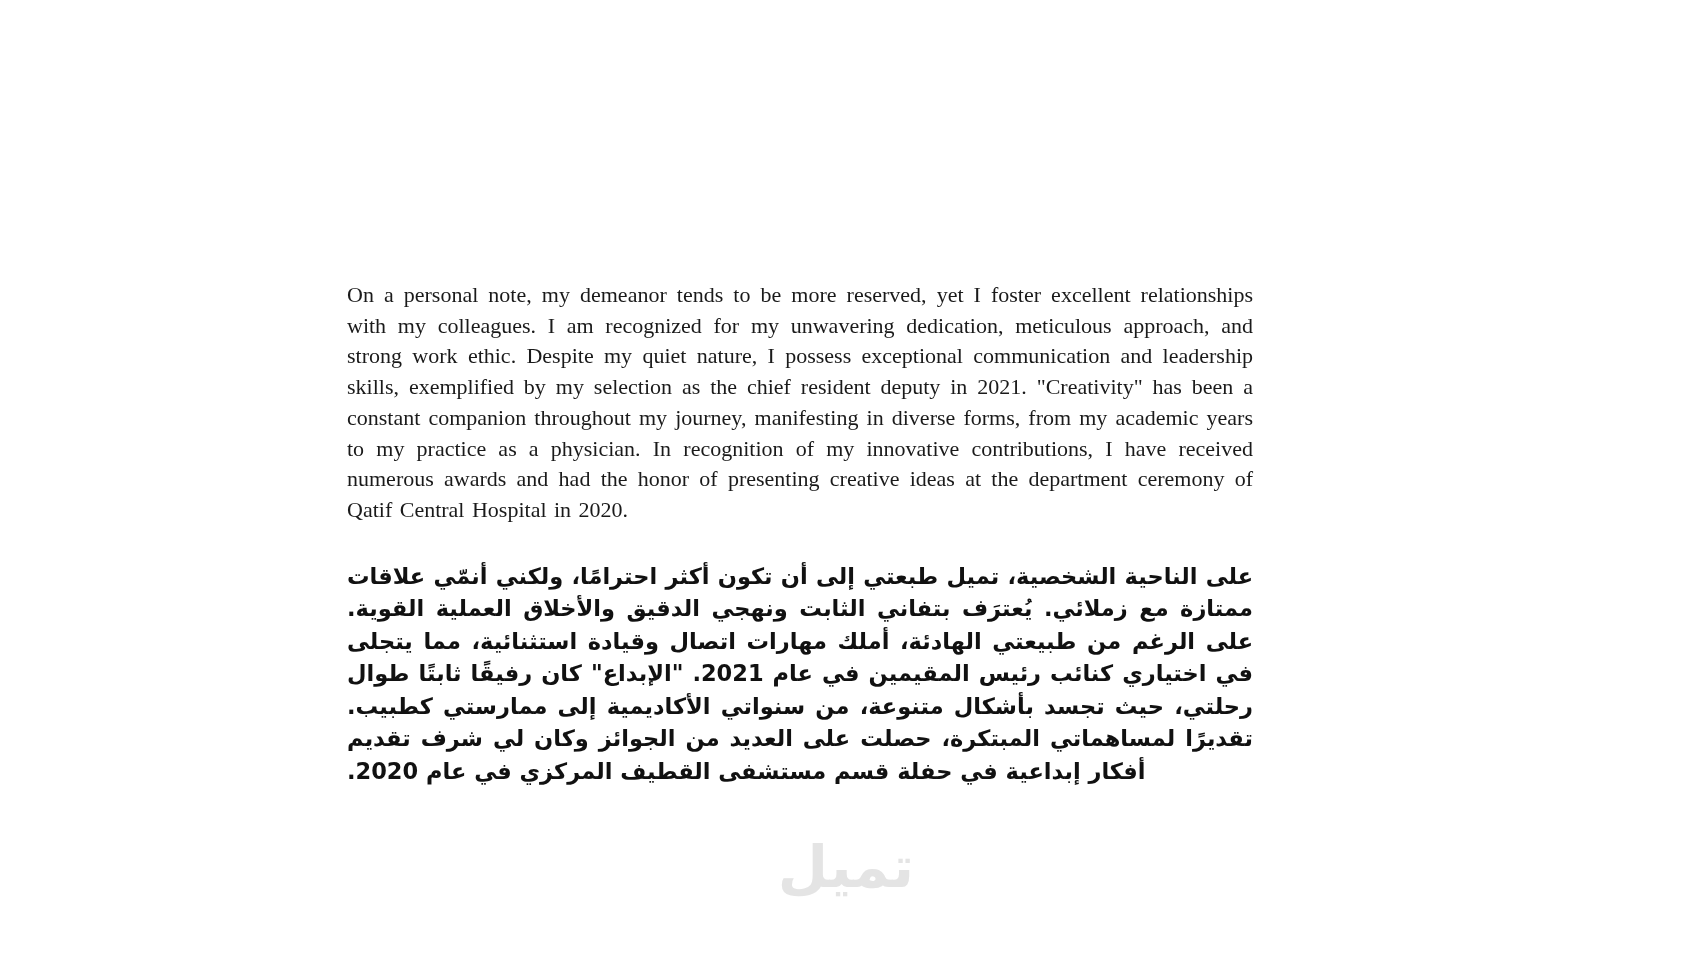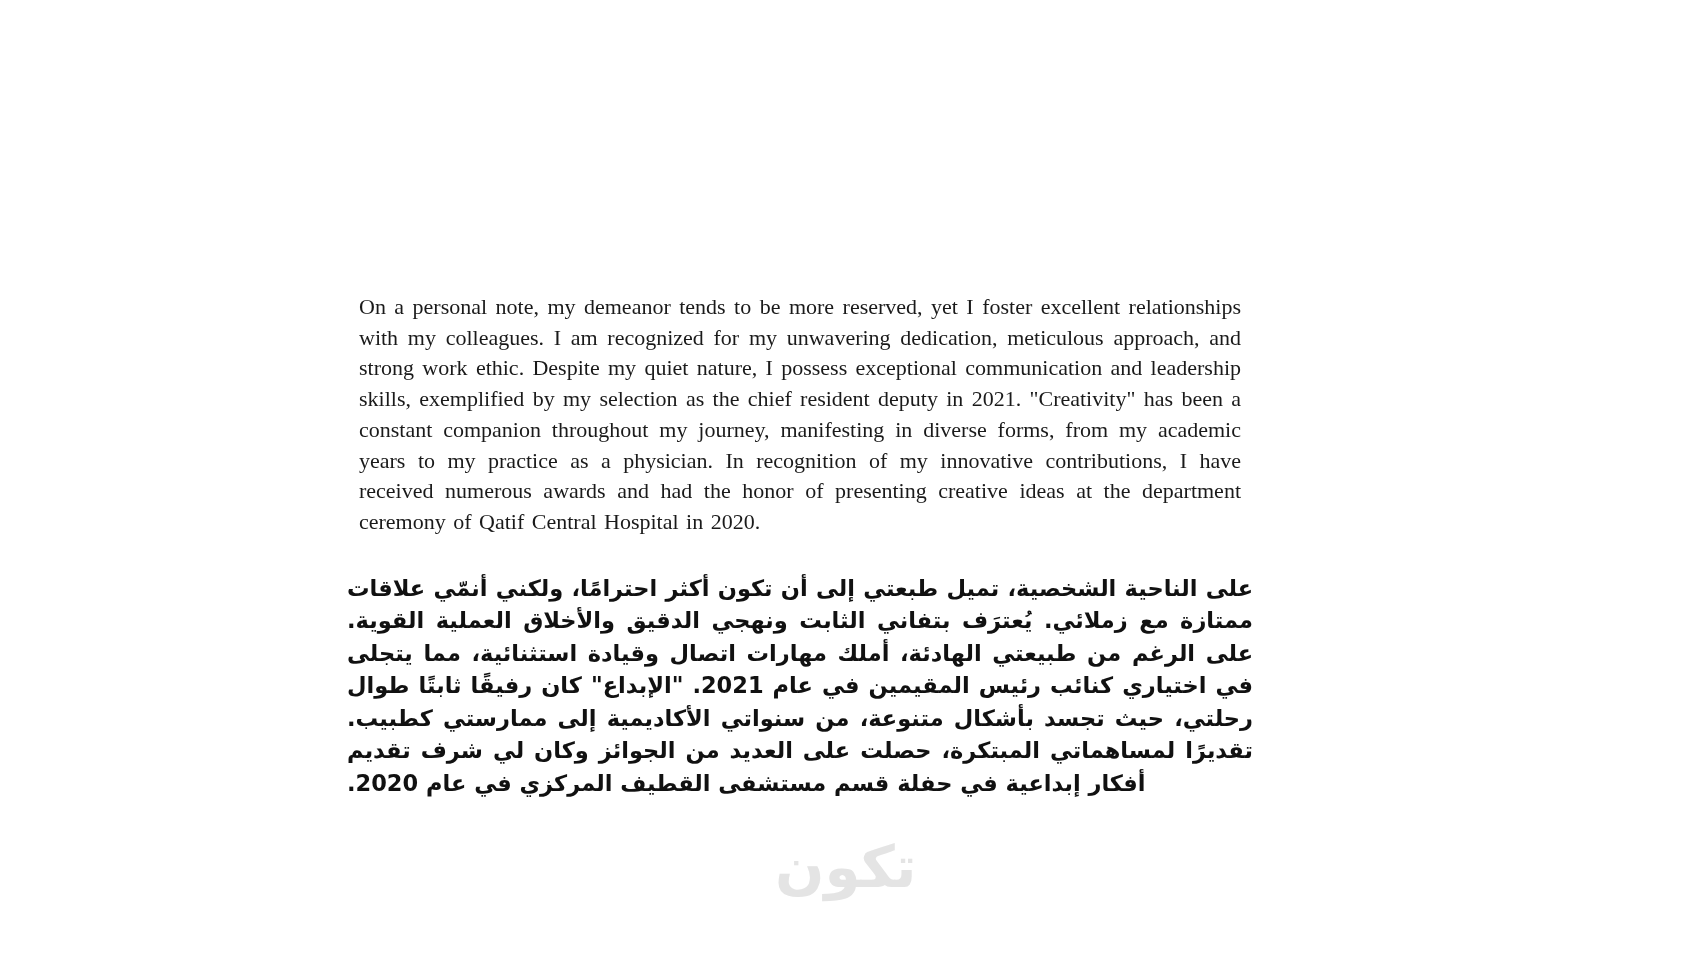--- a/index.html
+++ b/index.html
@@ -20,21 +20,21 @@
     top: 280px;
     width: 906px;
   }
   .para-en {
     font-family: "Liberation Serif", "DejaVu Serif", serif;
     font-size: 22px;
     line-height: 30.7px;
     color: #1a1a1a;
     text-align: justify;
     text-align-last: left;
-    margin: 12px;
+    margin: 0;
     word-spacing: 2px;
   }
   .para-ar {
     font-family: "DejaVu Sans", sans-serif;
     font-size: 22.5px;
     font-weight: 700;
     line-height: 32.5px;
     color: #111111;
     direction: rtl;
     unicode-bidi: plaintext;
@@ -62,15 +62,15 @@
 <div class="page">
 
   <div class="text-block">
 
     <p class="para-en">On a personal note, my demeanor tends to be more reserved, yet I foster excellent relationships with my colleagues. I am recognized for my unwavering dedication, meticulous approach, and strong work ethic. Despite my quiet nature, I possess exceptional communication and leadership skills, exemplified by my selection as the chief resident deputy in 2021. "Creativity" has been a constant companion throughout my journey, manifesting in diverse forms, from my academic years to my practice as a physician. In recognition of my innovative contributions, I have received numerous awards and had the honor of presenting creative ideas at the department ceremony of Qatif Central Hospital in 2020.</p>
 
     <p class="para-ar">على الناحية الشخصية، تميل طبعتي إلى أن تكون أكثر احترامًا، ولكني أنمّي علاقات ممتازة مع زملائي. يُعترَف بتفاني الثابت ونهجي الدقيق والأخلاق العملية القوية. على الرغم من طبيعتي الهادئة، أملك مهارات اتصال وقيادة استثنائية، مما يتجلى في اختياري كنائب رئيس المقيمين في عام 2021. "الإبداع" كان رفيقًا ثابتًا طوال رحلتي، حيث تجسد بأشكال متنوعة، من سنواتي الأكاديمية إلى ممارستي كطبيب. تقديرًا لمساهماتي المبتكرة، حصلت على العديد من الجوائز وكان لي شرف تقديم أفكار إبداعية في حفلة قسم مستشفى القطيف المركزي في عام 2020.</p>
 
   </div>
 
-  <div class="watermark">تكون</div>
+  <div class="watermark">تميل</div>
 
 </div>
 
 </body></html>

